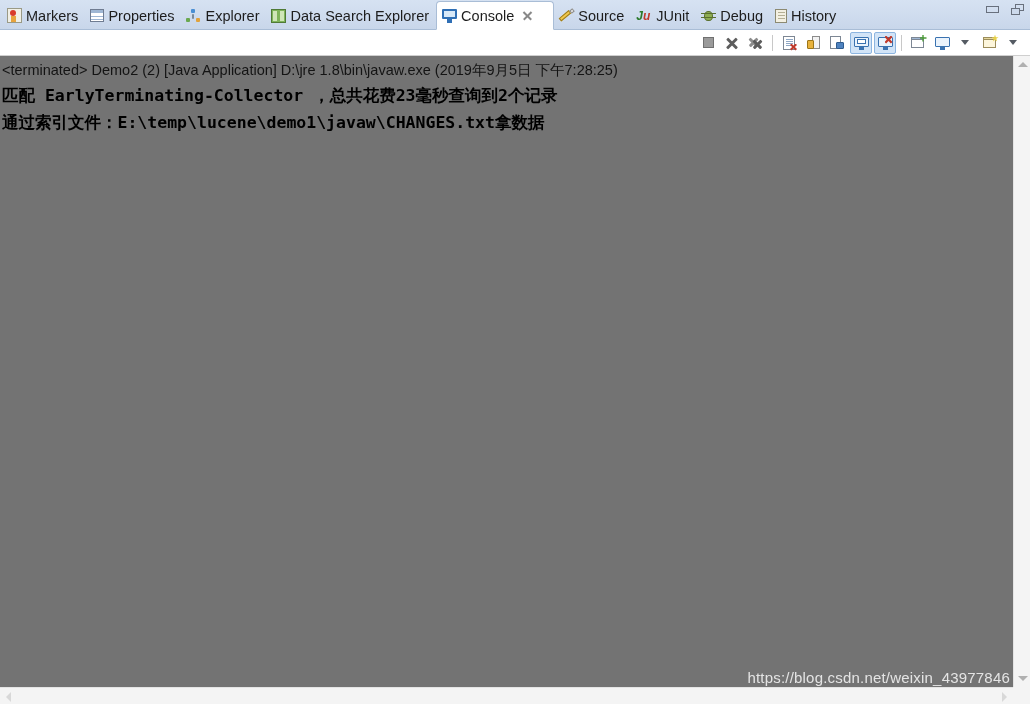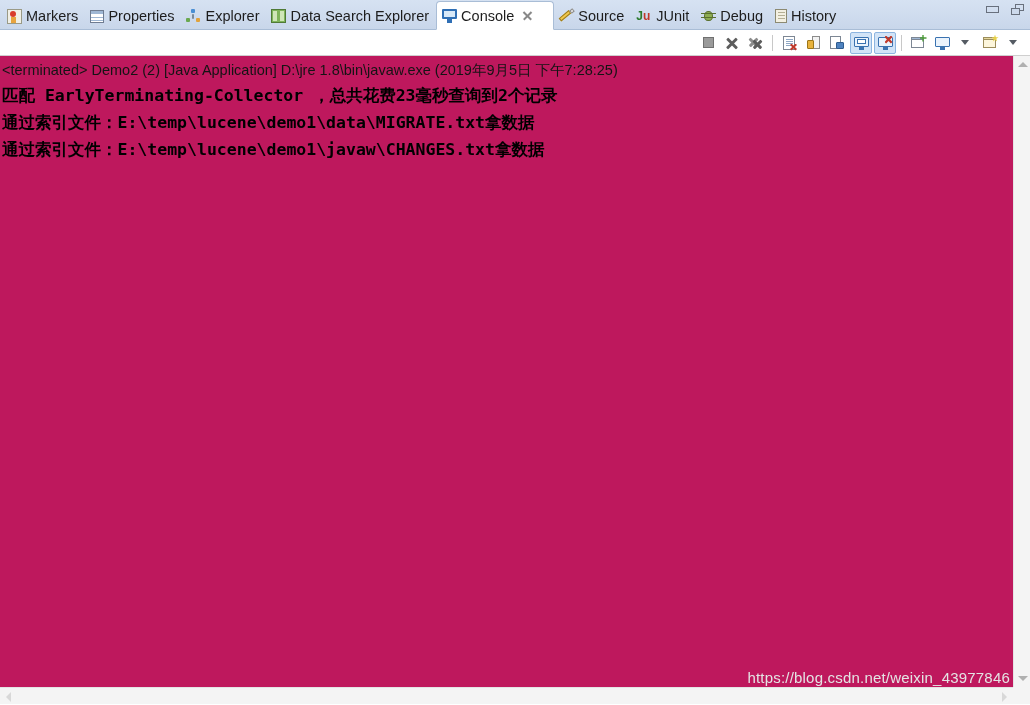--- a/index.html
+++ b/index.html
@@ -14,21 +14,21 @@
     font-family: "Liberation Sans", sans-serif;
     -webkit-font-smoothing: antialiased;
   }
 
   
   .tabbar {
     position: relative;
     height: 30px;
     background: linear-gradient(to bottom, #d6e2f2 0%, #cfdcee 55%, #c8d6ea 100%);
     display: flex;
-    align-items: flex-end;
+    align-items: center;
     box-sizing: border-box;
     border-bottom: 1px solid #a9bdd6;
     padding-left: 2px;
   }
   .tab {
     display: flex;
     align-items: center;
     height: 28px;
     padding: 0 7px 0 5px;
     font-size: 14.5px;
@@ -59,21 +59,21 @@
   .tab-close::before, .tab-close::after {
     content: "";
     position: absolute;
     left: 0; top: 5px;
     width: 11px; height: 1.6px;
     background: #4a4a4a;
   }
   .tab-close::before { transform: rotate(45deg); }
   .tab-close::after  { transform: rotate(-45deg); }
 
-  .icn { display: inline-block; flex: 0 0 auto; position: relative; }
+  .icn { display: inline-block; flex: 0 0 auto; position: relative; font-style: italic; }
 
   
   .icn-markers { width: 15px; height: 15px; background: #f0efe6; border: 1px solid #9a9a86; box-sizing: border-box; }
   .icn-markers::before { content:""; position:absolute; left:2px; top:1px; width:6px; height:6px; border-radius:50%; background:#d93b2b; }
   .icn-markers::after { content:""; position:absolute; left:3px; top:7px; width:5px; height:6px; background:#e8a33d; }
 
   
   .icn-props { width: 14px; height: 13px; border: 1px solid #6f7c91; background:#ffffff; box-sizing:border-box; }
   .icn-props::before { content:""; position:absolute; left:0; top:0; right:0; height:3px; background:#9fb7d4; }
   .icn-props::after { content:""; position:absolute; left:0; top:6px; right:0; height:1px; background:#9fb7d4; box-shadow: 0 3px 0 #9fb7d4; }
@@ -281,21 +281,21 @@
   }
   .g-newpage i {
     position:absolute; right:-1px; top:-1px; width:7px; height:7px; background:#e8d24a; display:block; z-index:2;
     clip-path: polygon(50% 0,62% 38%,100% 38%,69% 62%,81% 100%,50% 76%,19% 100%,31% 62%,0 38%,38% 38%);
   }
 
   
   .console-wrap {
     position: relative;
     height: 648px;
-    background: #be185d;
+    background: #737373;
     box-sizing: border-box;
   }
   .console-text {
     position: absolute;
     left: 0; top: 0; right: 17px; bottom: 17px;
     overflow: hidden;
     padding: 4px 0 0 1px;
     box-sizing: border-box;
   }
   .line-terminated {
@@ -516,21 +516,20 @@
   <div class="tb-btn">
     <span class="tb-arrow"></span>
   </div>
 </div>
 
 <div class="console-wrap">
 
   <div class="console-text">
     <div class="line-terminated">&lt;terminated&gt; Demo2 (2) [Java Application] D:\jre 1.8\bin\javaw.exe (2019年9月5日 下午7:28:25)</div>
     <div class="out-line">匹配 EarlyTerminating-Collector ，总共花费23毫秒查询到2个记录</div>
-    <div class="out-line">通过索引文件：E:\temp\lucene\demo1\data\MIGRATE.txt拿数据</div>
     <div class="out-line">通过索引文件：E:\temp\lucene\demo1\javaw\CHANGES.txt拿数据</div>
   </div>
 
   <div class="watermark">https://blog.csdn.net/weixin_43977846</div>
 
   <div class="vscroll">
     <div class="sb-arrow up">
       <span class="chev-up"></span>
     </div>
     <div class="sb-arrow down">

